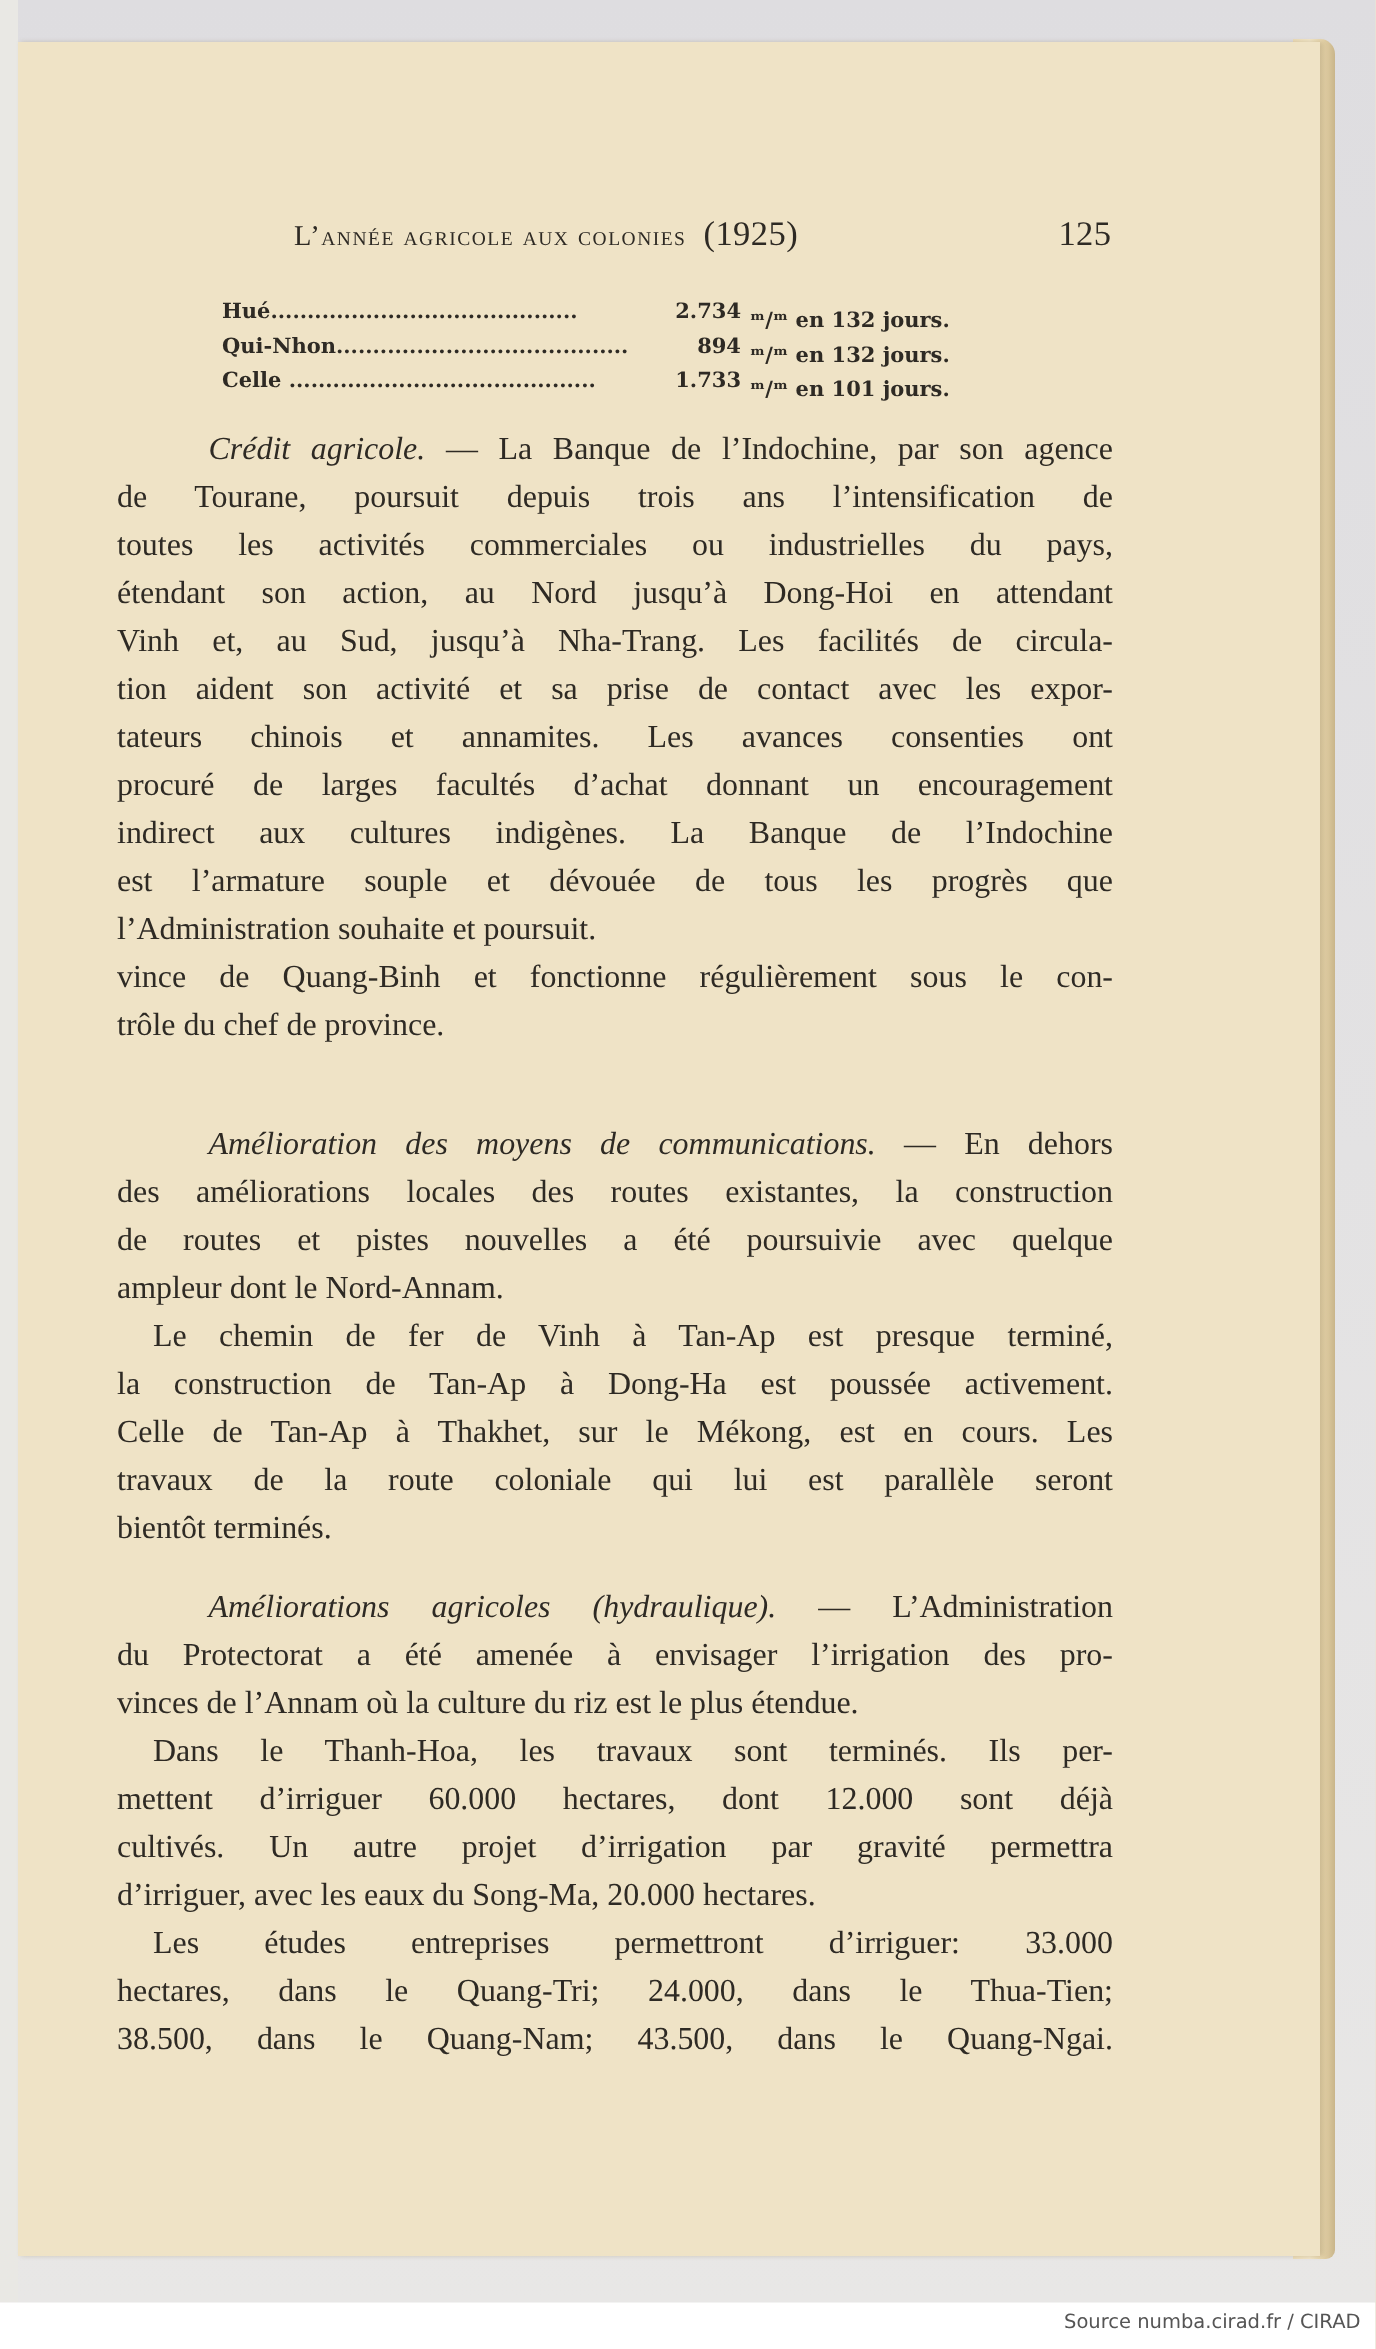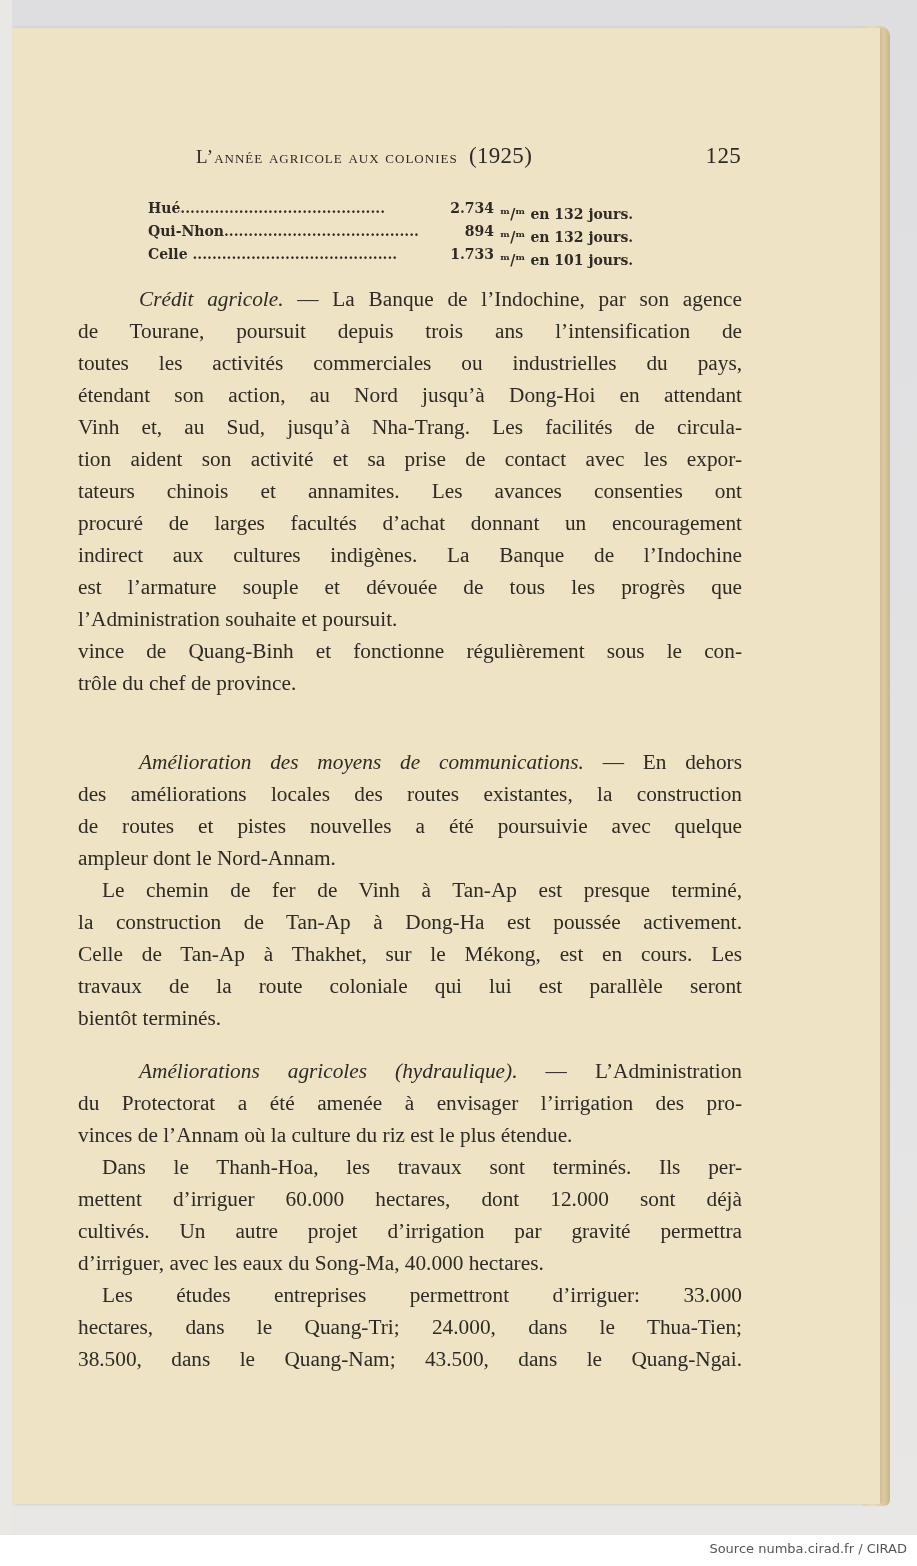--- a/index.html
+++ b/index.html
@@ -116,20 +116,20 @@
   <span class="line last">bientôt terminés.</span>
 </div>
 
 <div class="text ink" style="top:1055px;">
   <span class="line indent"><span class="it">Améliorations agricoles (hydraulique).</span><span> — L’Administration</span></span>
   <span class="line">du Protectorat a été amenée à envisager l’irrigation des pro-</span>
   <span class="line last">vinces de l’Annam où la culture du riz est le plus étendue.</span>
   <span class="line indent">Dans le Thanh-Hoa, les travaux sont terminés. Ils per-</span>
   <span class="line">mettent d’irriguer 60.000 hectares, dont 12.000 sont déjà</span>
   <span class="line">cultivés. Un autre projet d’irrigation par gravité permettra</span>
-  <span class="line last">d’irriguer, avec les eaux du Song-Ma, 40.000 hectares.</span>
+  <span class="line last">d’irriguer, avec les eaux du Song-Ma, 20.000 hectares.</span>
   <span class="line indent">Les études entreprises permettront d’irriguer: 33.000</span>
   <span class="line">hectares, dans le Quang-Tri; 24.000, dans le Thua-Tien;</span>
   <span class="line">38.500, dans le Quang-Nam; 43.500, dans le Quang-Ngai.</span>
 </div>
 
 <div class="footer-bar"></div>
 <div class="source">Source numba.cirad.fr / CIRAD</div>
 
 </body></html>

